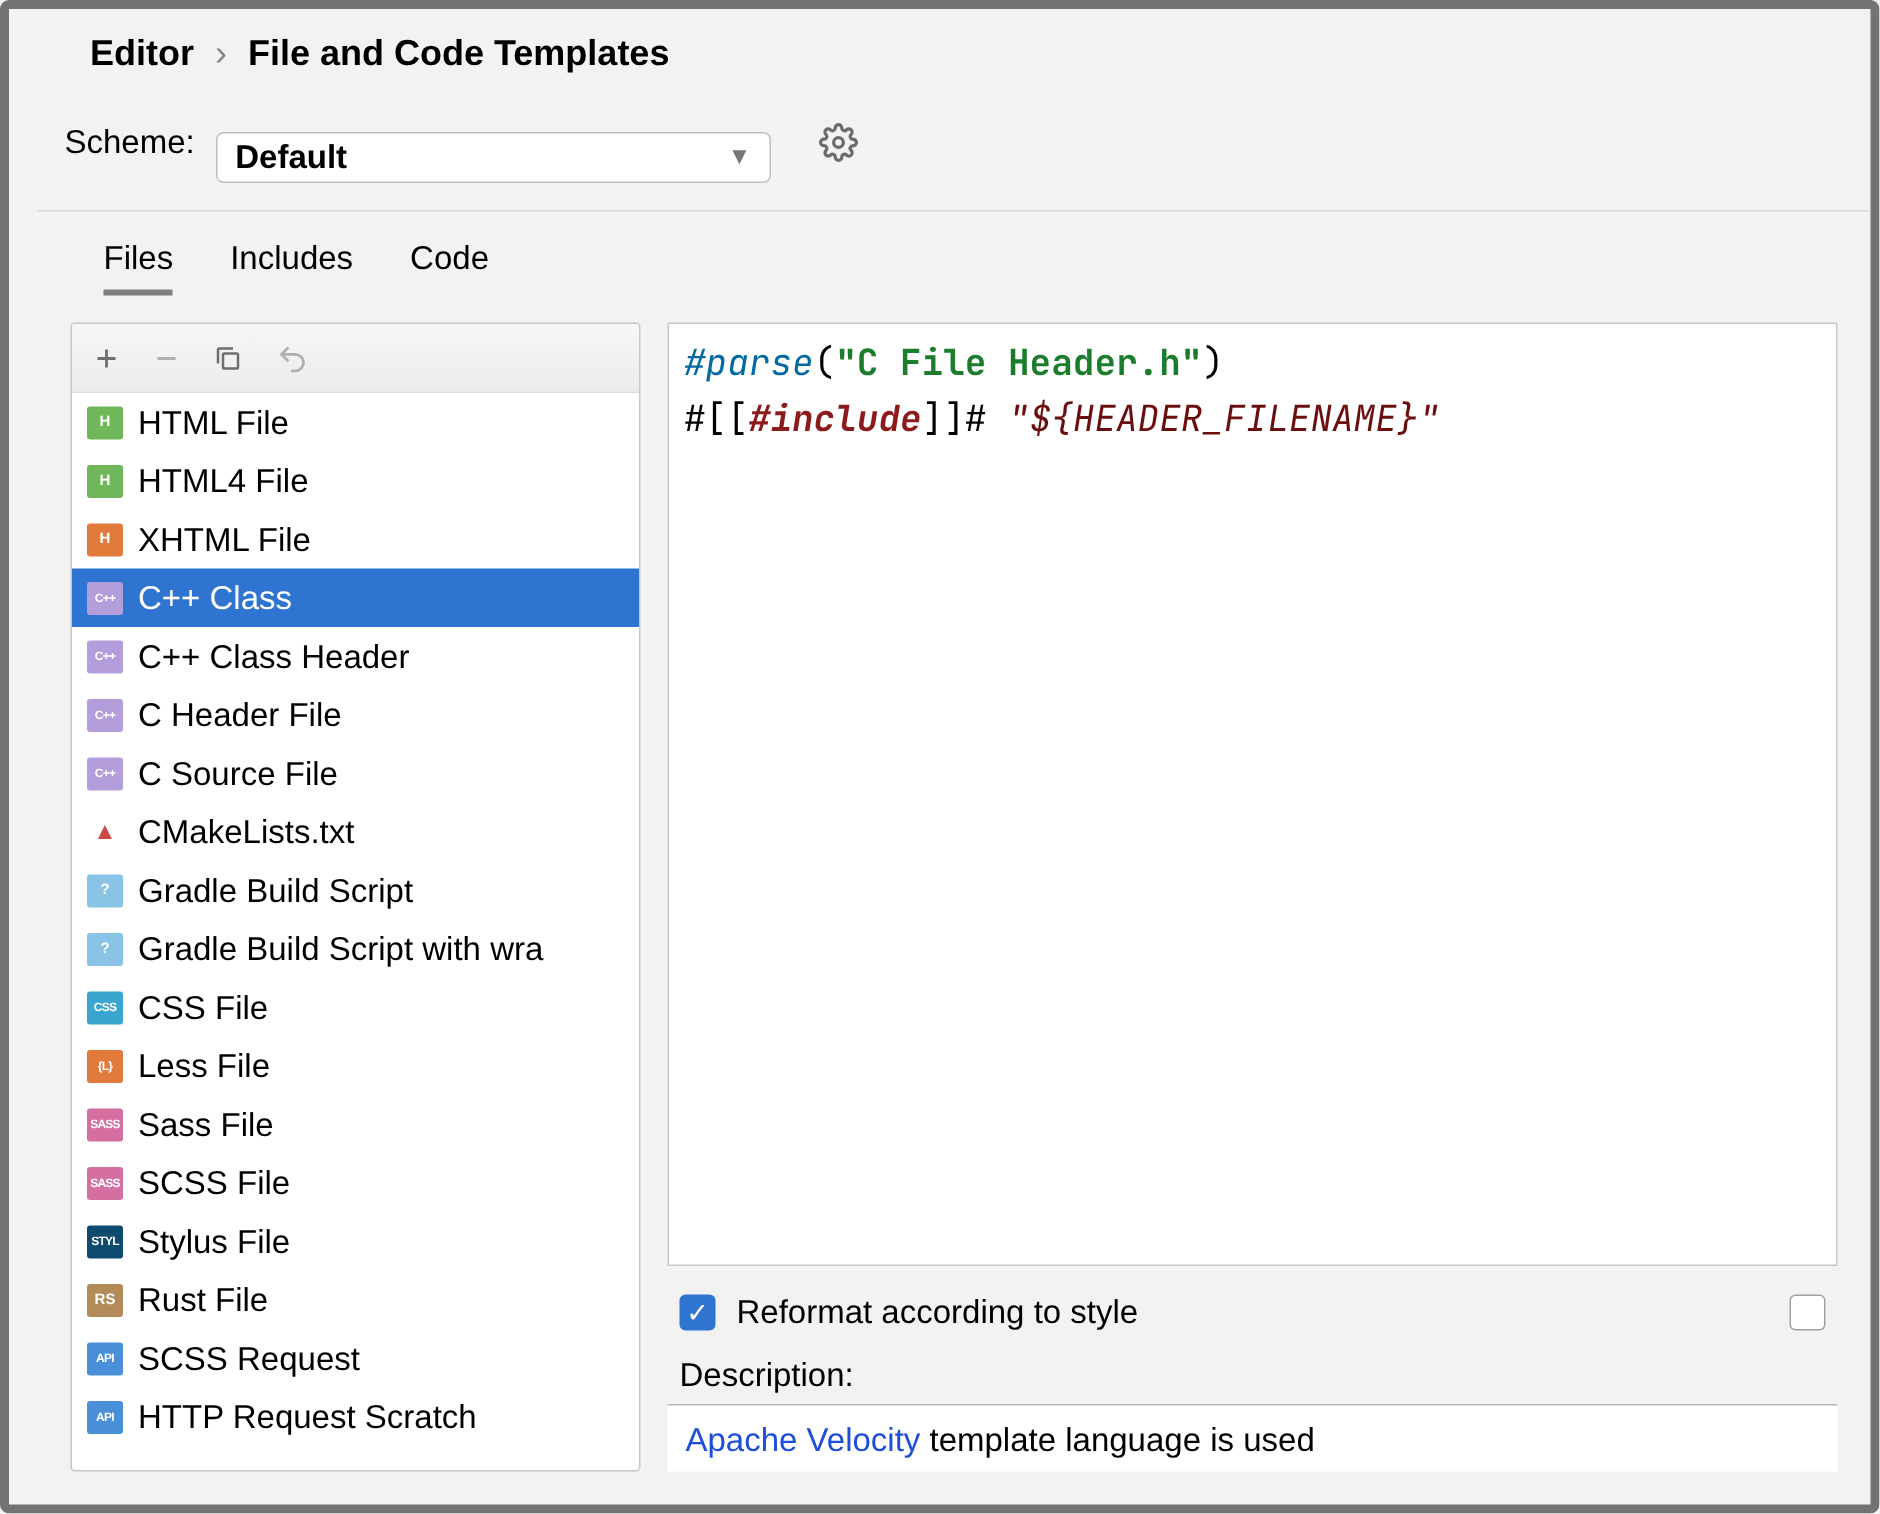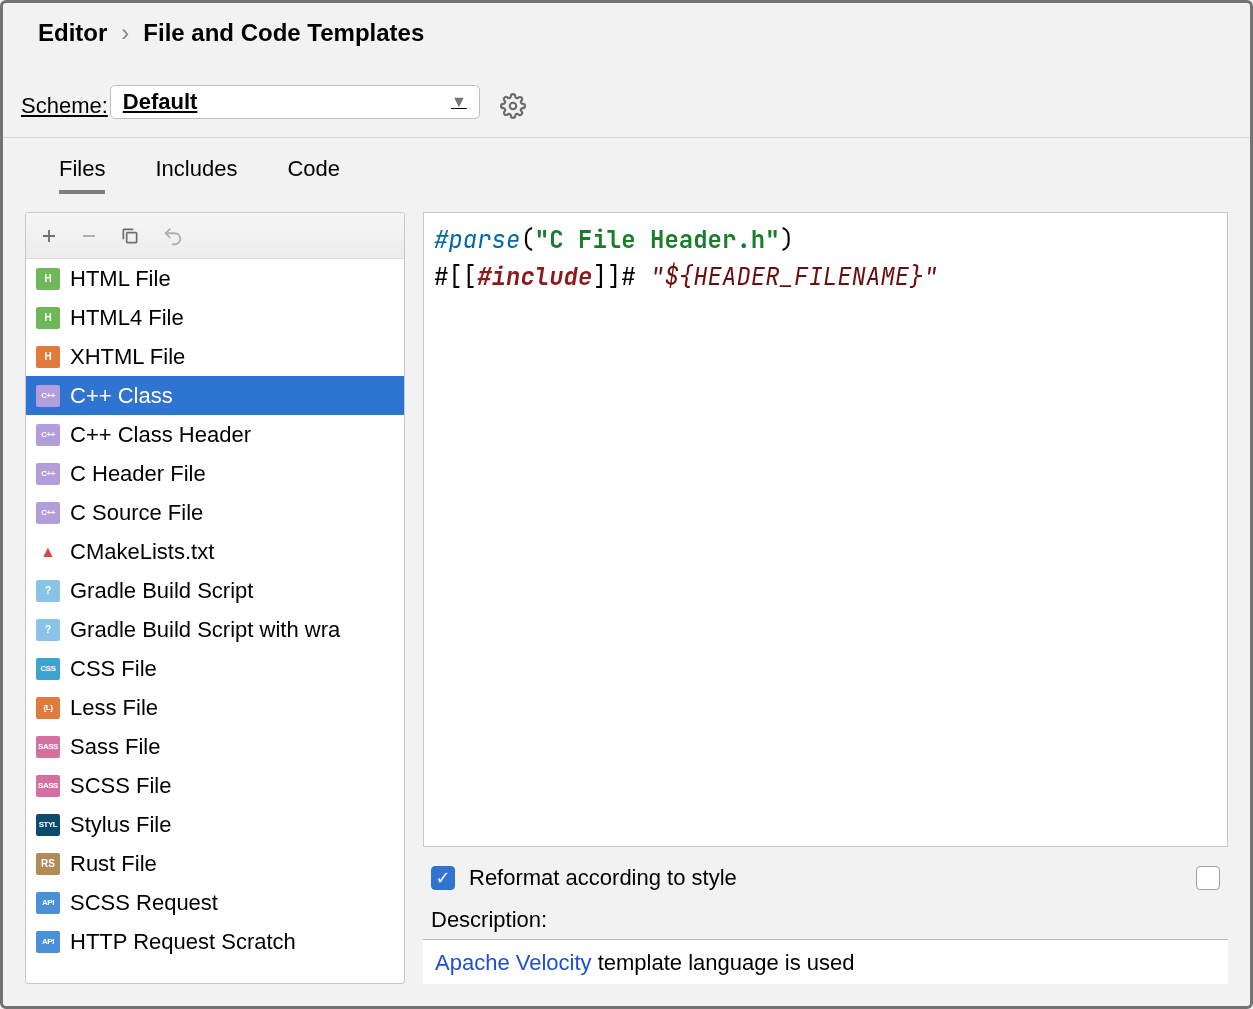--- a/index.html
+++ b/index.html
@@ -10,45 +10,45 @@
     font-size: 20px;
     color: #000;
     background: #f2f2f2;
     box-sizing: border-box;
   }
   *, *::before, *::after { box-sizing: inherit; }
 
   .window {
     width: 1253px;
     height: 1009px;
-    border: 3px solid #737373;
+    border: 6px solid #737373;
     border-radius: 6px;
     background: #f2f2f2;
     display: flex;
     flex-direction: column;
     overflow: hidden;
+    padding-left: 19px;
   }
 
   .breadcrumb {
     display: flex;
     align-items: center;
     gap: 14px;
     padding: 16px 30px 10px 35px;
     font-size: 24px;
   }
   .breadcrumb .crumb { font-weight: 700; }
   .breadcrumb .sep { color: #888; }
 
   .scheme-row {
     display: flex;
-    align-items: flex-end;
-    gap: 2px;
+    align-items: center;
+    gap: 14px;
     padding: 8px 18px 18px 18px;
     border-bottom: 1px solid #d9d9d9;
-    text-decoration: underline;
   }
   .scheme-label { font-size: 22px; }
   .scheme-select {
     display: flex;
     align-items: center;
     justify-content: space-between;
     min-width: 370px;
     height: 34px;
     background: #fff;
     border: 1px solid #bfbfbf;
@@ -69,21 +69,20 @@
 
   .tabs {
     display: flex;
     gap: 38px;
     padding: 18px 28px 0 44px;
     font-size: 22px;
   }
   .tab {
     padding-bottom: 12px;
     cursor: pointer;
-    margin-left: 12px;
   }
   .tab.active {
     border-bottom: 4px solid #7f7f7f;
     padding-bottom: 8px;
     font-weight: 500;
   }
 
   .body {
     display: flex;
     flex: 1;

